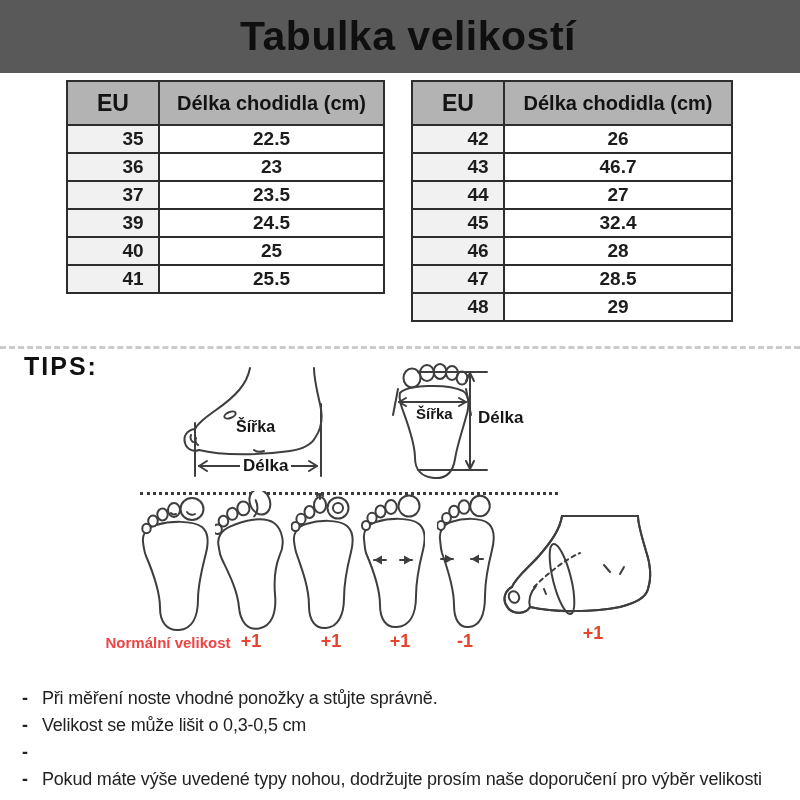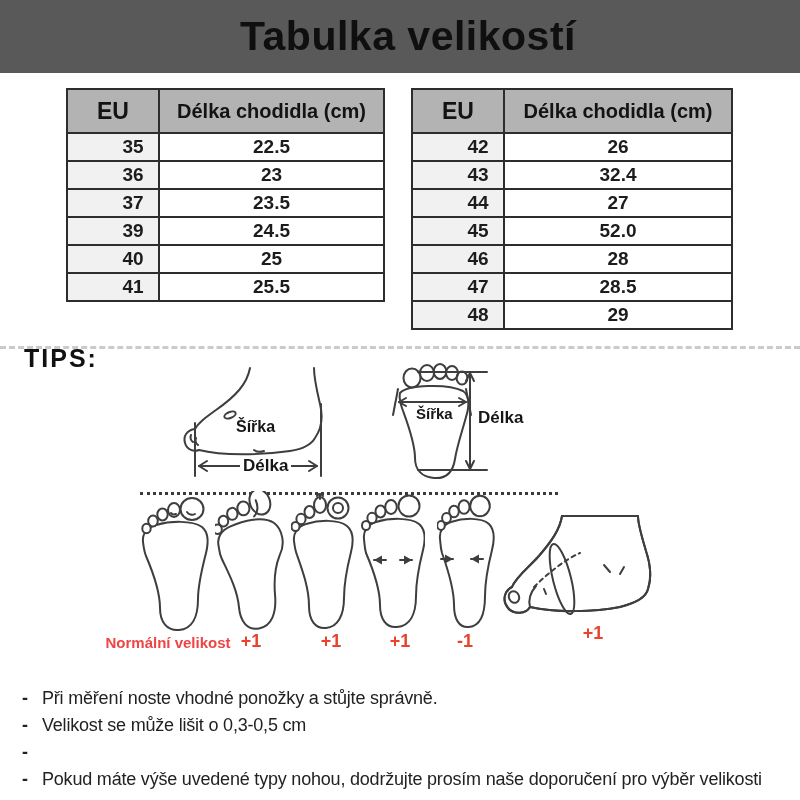--- a/index.html
+++ b/index.html
@@ -18,39 +18,39 @@
   }
   
   .header-bar{
     position:absolute;left:0;top:0;width:800px;height:73px;
     background:var(--header-bar);display:flex;align-items:center;justify-content:center;padding-left:16px;
   }
   .header-bar .title{
     font-size:41px;font-weight:800;color:#0f0f0f;letter-spacing:.5px;
   }
   
-  .size-table{border-collapse:collapse;table-layout:fixed;position:absolute;top:88px;}
+  .size-table{border-collapse:collapse;table-layout:fixed;position:absolute;top:80px;}
   .size-table.left{left:66px;width:319px;}
   .size-table.right{left:411px;width:322px;}
   .size-table col.c1{width:92px;}
   .size-table th,.size-table td{
     border:2px solid #2d2d2d;text-align:center;vertical-align:middle;font-weight:bold;
   }
   .size-table th{height:44px;background:var(--table-header-bg);font-size:20px;color:#131313;}
   .size-table th.eu{font-size:23px;}
   .size-table td{height:28px;font-size:19px;background:#ffffff;}
   .size-table td.eu{background:var(--table-alt-cell-bg);padding-left:40px;}
   
   .divider{
     position:absolute;left:0;top:346px;width:800px;height:0;
     border-top:3px dashed #cbcbcb;
   }
   
   .tips-label{
-    position:absolute;left:24px;top:344px;font-size:25px;font-weight:800;
+    position:absolute;left:24px;top:352px;font-size:25px;font-weight:800;
     letter-spacing:2px;color:#111;
   }
   .diagram{position:absolute;}
   .diagram svg path,.diagram svg line,.diagram svg ellipse,.diagram svg circle{
     stroke:var(--line);stroke-width:2;fill:none;stroke-linecap:round;stroke-linejoin:round;
   }
   .measure-label{
     position:absolute;font-weight:bold;color:#161616;background:#ffffff;
     padding:0 3px;white-space:nowrap;
   }
@@ -129,29 +129,29 @@
       <tr>
     <th class="eu">EU</th>
     <th>Délka chodidla (cm)</th>
   </tr>
   <tr>
         <td class="eu">42</td>
         <td>26</td>
       </tr>
   <tr>
         <td class="eu">43</td>
-        <td>32.4</td>
+        <td>46.7</td>
       </tr>
   <tr>
         <td class="eu">44</td>
         <td>27</td>
       </tr>
   <tr>
         <td class="eu">45</td>
-        <td>52.0</td>
+        <td>32.4</td>
       </tr>
   <tr>
         <td class="eu">46</td>
         <td>28</td>
       </tr>
   <tr>
         <td class="eu">47</td>
         <td>28.5</td>
       </tr>
   <tr>

